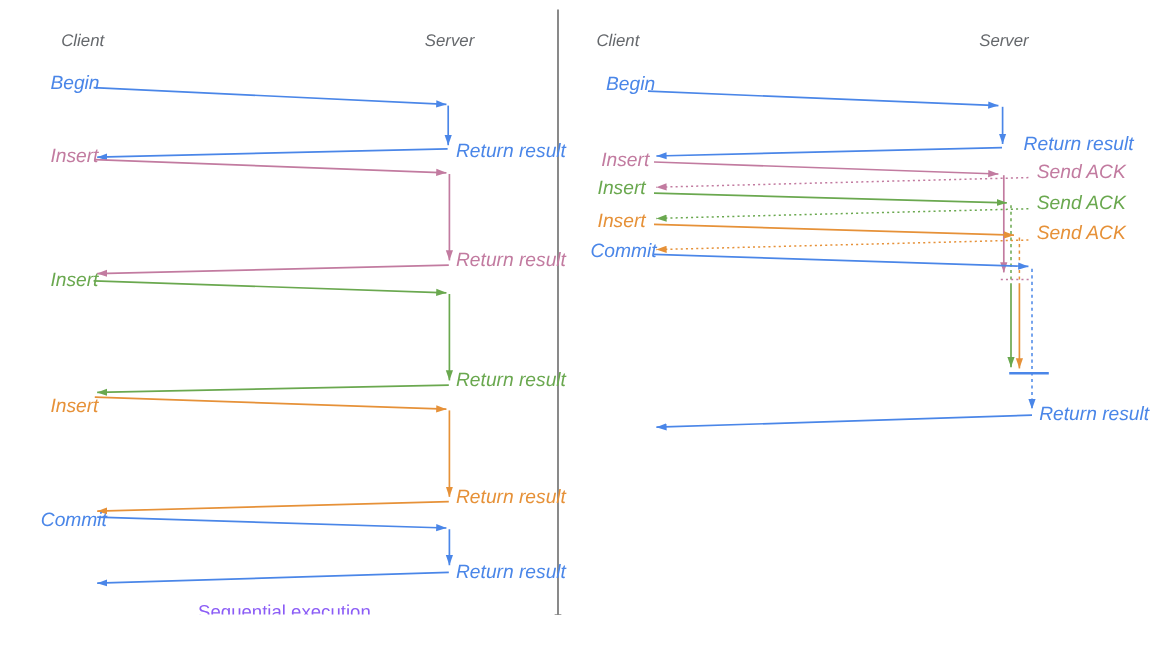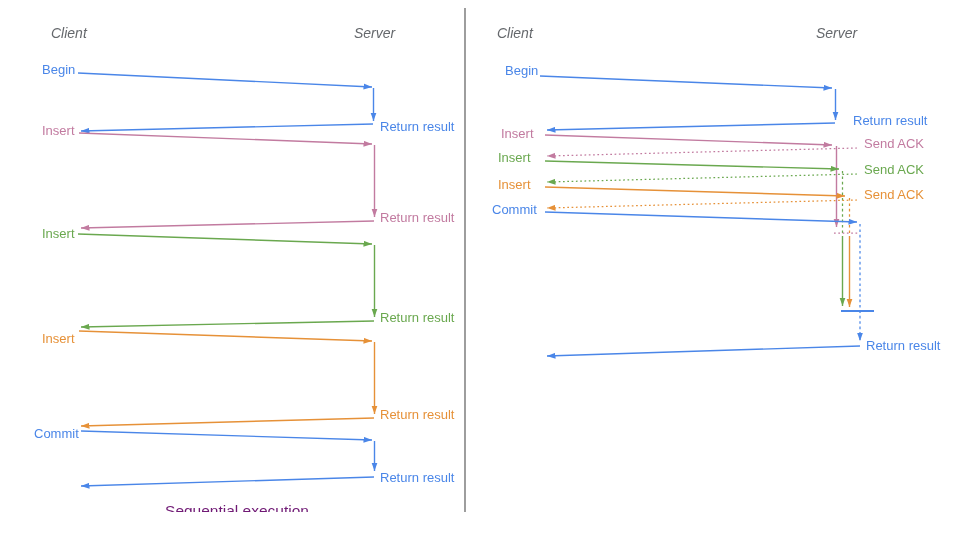--- a/index.html
+++ b/index.html
@@ -1,19 +1,19 @@
 <!DOCTYPE html>
 <html><head>
 <meta charset="utf-8">
 <style>
   html,body{margin:0;padding:0;background:#ffffff;}
   body{width:960px;height:540px;font-family:"Liberation Sans",sans-serif;}
   #canvas{position:relative;width:960px;height:512px;background:#ffffff;overflow:hidden;}
   #arrow-svg{position:absolute;left:0;top:0;width:960px;height:540px;}
-  .msg-label{position:absolute;font-size:13px;line-height:14px;white-space:nowrap;}
+  .msg-label{position:absolute;font-size:16px;line-height:14px;white-space:nowrap;font-style:italic;}
   .col-heading{position:absolute;font-size:14px;font-style:italic;line-height:16px;white-space:nowrap;}
   .panel-title{position:absolute;font-size:15.5px;line-height:18px;transform:translateX(-50%);white-space:nowrap;}
   .time-label{position:absolute;font-size:13.5px;line-height:15px;white-space:nowrap;}
 </style>
 </head>
 <body>
 
 <div id="canvas">
   <svg id="arrow-svg" width="960" height="540" viewBox="0 0 960 540">
       <defs>
@@ -99,15 +99,15 @@
       <div class="msg-label" style="left: 853px; top: 114px; color: rgb(74, 134, 232);">Return result</div>
       <div class="msg-label" style="left: 501px; top: 127px; color: rgb(194, 123, 160);">Insert</div>
       <div class="msg-label" style="left: 864px; top: 137px; color: rgb(194, 123, 160);">Send ACK</div>
       <div class="msg-label" style="left: 498px; top: 151px; color: rgb(106, 168, 79);">Insert</div>
       <div class="msg-label" style="left: 864px; top: 163px; color: rgb(106, 168, 79);">Send ACK</div>
       <div class="msg-label" style="left: 498px; top: 178px; color: rgb(230, 145, 56);">Insert</div>
       <div class="msg-label" style="left: 864px; top: 188px; color: rgb(230, 145, 56);">Send ACK</div>
       <div class="msg-label" style="left: 492px; top: 203px; color: rgb(74, 134, 232);">Commit</div>
       <div class="msg-label" style="left: 866px; top: 339px; color: rgb(74, 134, 232);">Return result</div>
     </div>
-  <div class="panel-title" id="title-0" style="left: 237px; top: 502px; color: #701a75;">Sequential execution</div>
+  <div class="panel-title" id="title-0" style="left: 237px; top: 502px; color: #8b5cf6;">Sequential execution</div>
   <div class="time-label" id="time-label" style="left: 450px; top: 523px; color: #c2410c;">Time</div>
 </div>
 
 </body></html>

